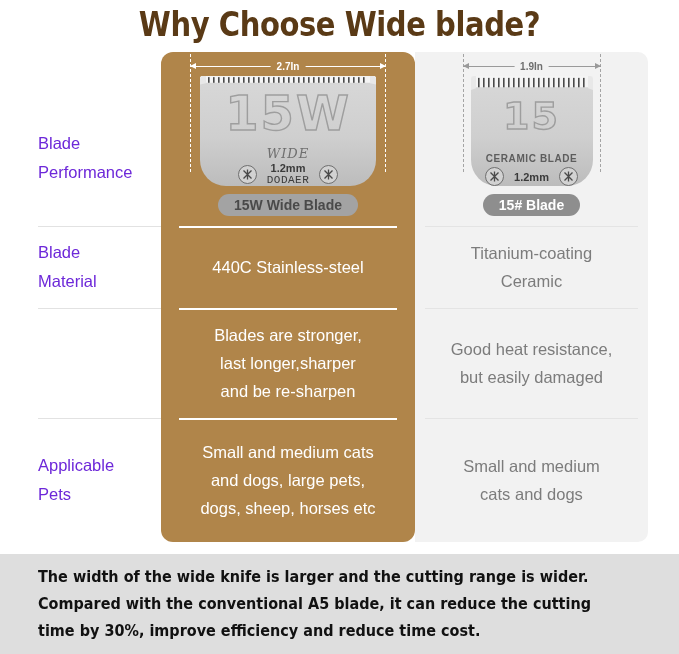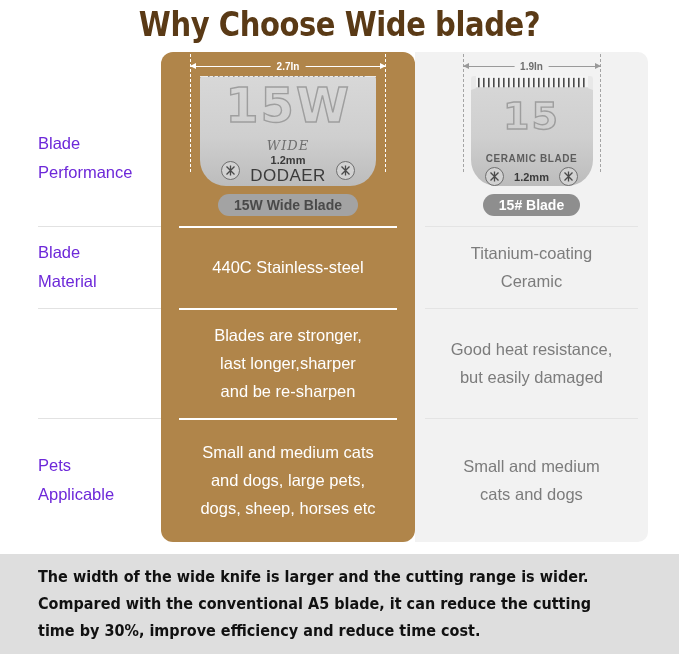--- a/index.html
+++ b/index.html
@@ -221,23 +221,23 @@
     font-style: italic;
     color: #6f6f6f;
     letter-spacing: 1px;
   }
   .blade-mm {
     color: #3b3b3b;
     font-weight: bold;
     font-size: 11px;
   }
   .blade-brand {
-    font-family: Liberation Sans, sans-serif;
+    font-family: Liberation Mono, monospace;
     color: #3b3b3b;
-    font-size: 17px;
+    font-size: 11px;
     letter-spacing: 0.5px;
   }
   .screw-row {
     display: flex;
     align-items: center;
     justify-content: center;
     gap: 10px;
     width: 100%;
   }
   .screw {
@@ -303,22 +303,22 @@
       </div>
     </div>
     <div class="row r1">
       <div class="lbl">
         <div>Blade</div>
         <div>Material</div>
       </div>
     </div>
     <div class="row r3">
       <div class="lbl">
+        <div>Applicable</div>
         <div>Pets</div>
-        <div>Applicable</div>
       </div>
     </div>
   </div>
 
   <div class="col-brown">
     <div class="divider" style="top:174px;"></div>
     <div class="divider" style="top:256px;"></div>
     <div class="divider" style="top:366px;"></div>
 
     <div class="row r0">

